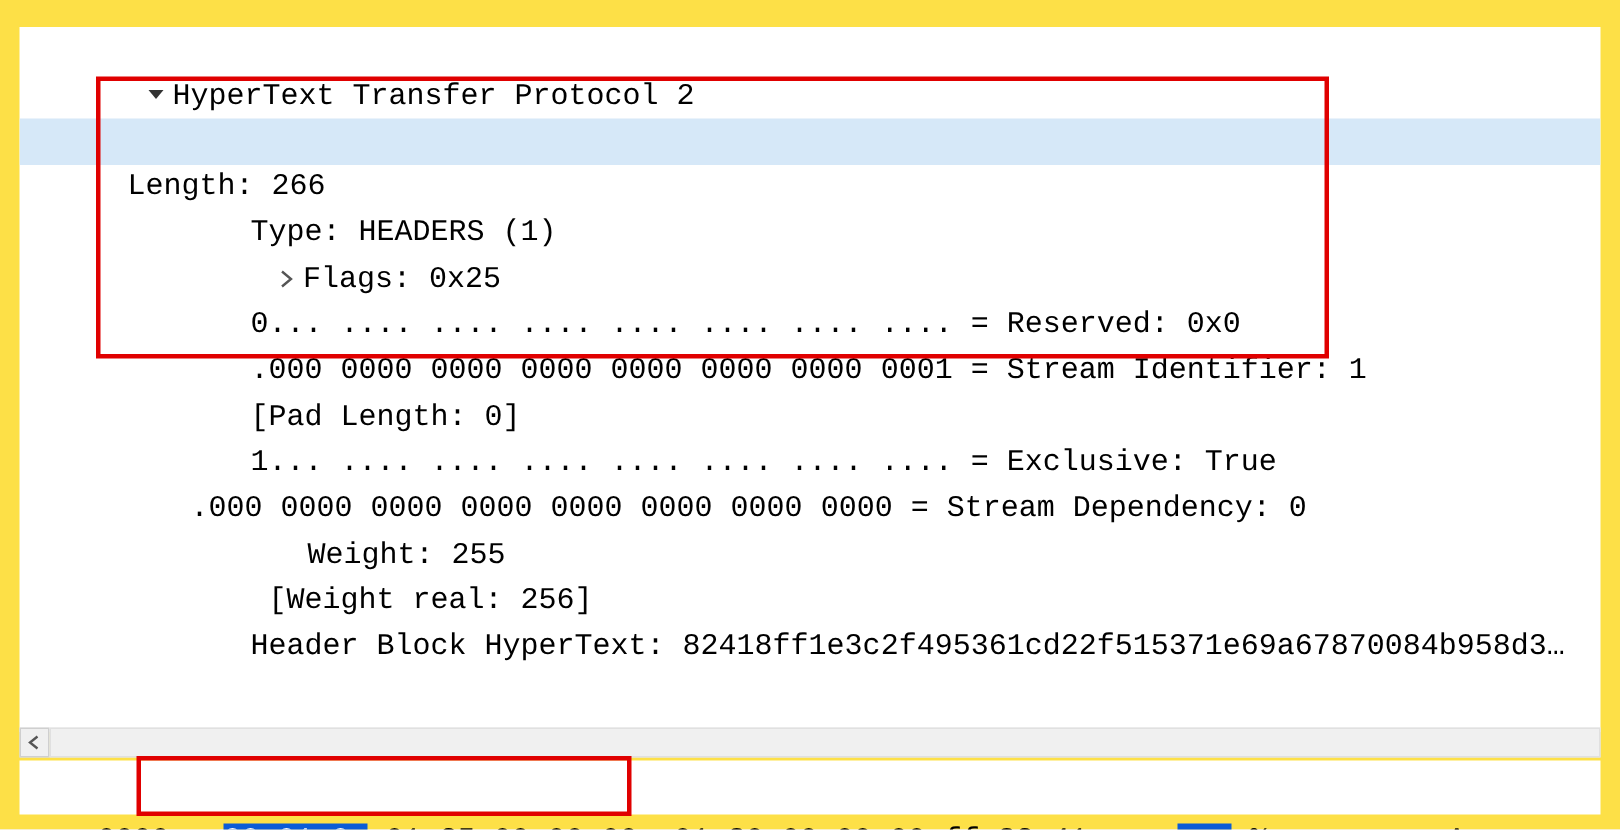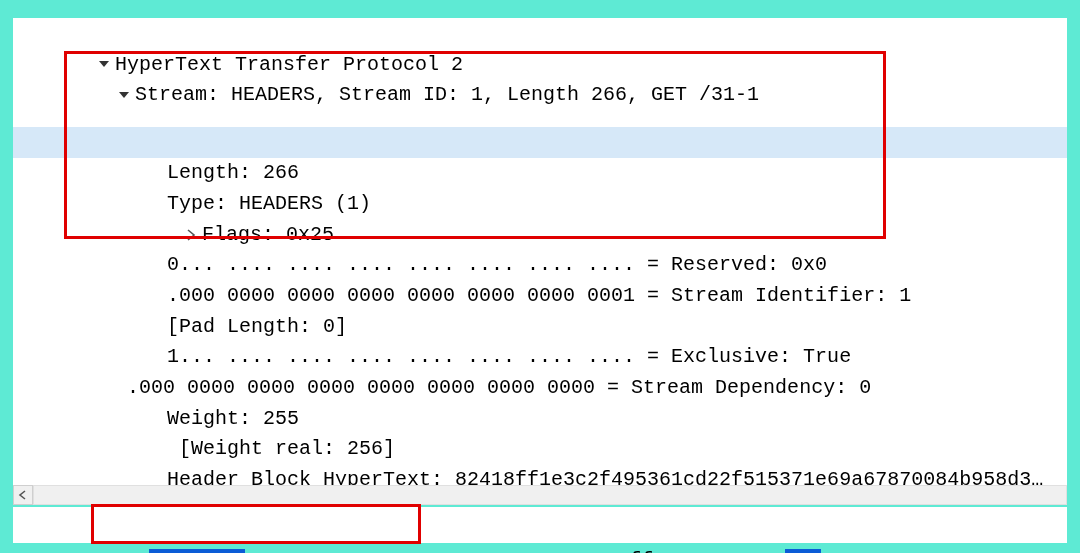--- a/index.html
+++ b/index.html
@@ -7,21 +7,21 @@
       width:1080px; height:553px;
       background:#ebebeb;
       font-family:"Consolas","Courier New",monospace;
       font-size:20px;
       color:#000;
       overflow:hidden;
     }
     .frame {
       position:relative;
       width:1080px; height:553px;
-      background:#5eead4;
+      background:#fde047;
     }
     .details-pane {
       position:absolute;
       top:18px; left:13px; right:13px;
       height:470px;
       background:#fff;
       overflow:hidden;
     }
     .row { position:relative; height:30.7px; line-height:30.7px; white-space:pre; }
     .expander { display:inline-block; width:18px; text-align:center; margin-right:2px; color:#222; font-size:14px; cursor:pointer; vertical-align:middle;}
@@ -61,21 +61,21 @@
             <path d="M1 3 L6 9 L11 3" fill="#333"></path>
           </svg></span><span class="mt">HyperText Transfer Protocol 2</span>
     </div>
 
     <div class="row" style="padding-left:52px;">
       <span class="expander" style="margin-left:-22px;"><svg width="12" height="12">
             <path d="M1 3 L6 9 L11 3" fill="#333"></path>
           </svg></span><span class="mt">Stream: HEADERS, Stream ID: 1, Length 266, GET /31-1</span>
     </div>
 
-    <div class="row highlight" style="padding-left:82px;margin-top:48px;">
+    <div class="row highlight" style="">
       <span class="mt">Length: 266</span>
     </div>
 
     <div class="row" style="padding-left:82px;">
       <span class="mt">Type: HEADERS (1)</span>
     </div>
 
     <div class="row" style="padding-left:119px;">
       <span class="expander" style="margin-left:-22px;"><svg width="12" height="12">
             <path d="M3 1 L9 6 L3 11" fill="none" stroke="#555" stroke-width="1.6"></path>
@@ -90,21 +90,21 @@
     </div>
     <div class="row" style="padding-left:82px;">
       <span class="mt">[Pad Length: 0]</span>
     </div>
     <div class="row" style="padding-left:82px;">
       <span class="mt">1... .... .... .... .... .... .... .... = Exclusive: True</span>
     </div>
     <div class="row" style="padding-left:42px;">
       <span class="mt">.000 0000 0000 0000 0000 0000 0000 0000 = Stream Dependency: 0</span>
     </div>
-    <div class="row" style="padding-left:82px;">
+    <div class="row" style="padding-left:120px;">
       <span class="mt">Weight: 255</span>
     </div>
     <div class="row" style="padding-left:82px;margin-left:12px;">
       <span class="mt">[Weight real: 256]</span>
     </div>
     <div class="row" style="padding-left:82px;">
       <span class="mt">Header Block HyperText: 82418ff1e3c2f495361cd22f515371e69a67870084b958d3…</span>
     </div>
 
     <div class="redbox1" style="top:33px; left:51px; width:822px; height:188px; z-index:5;"></div>

